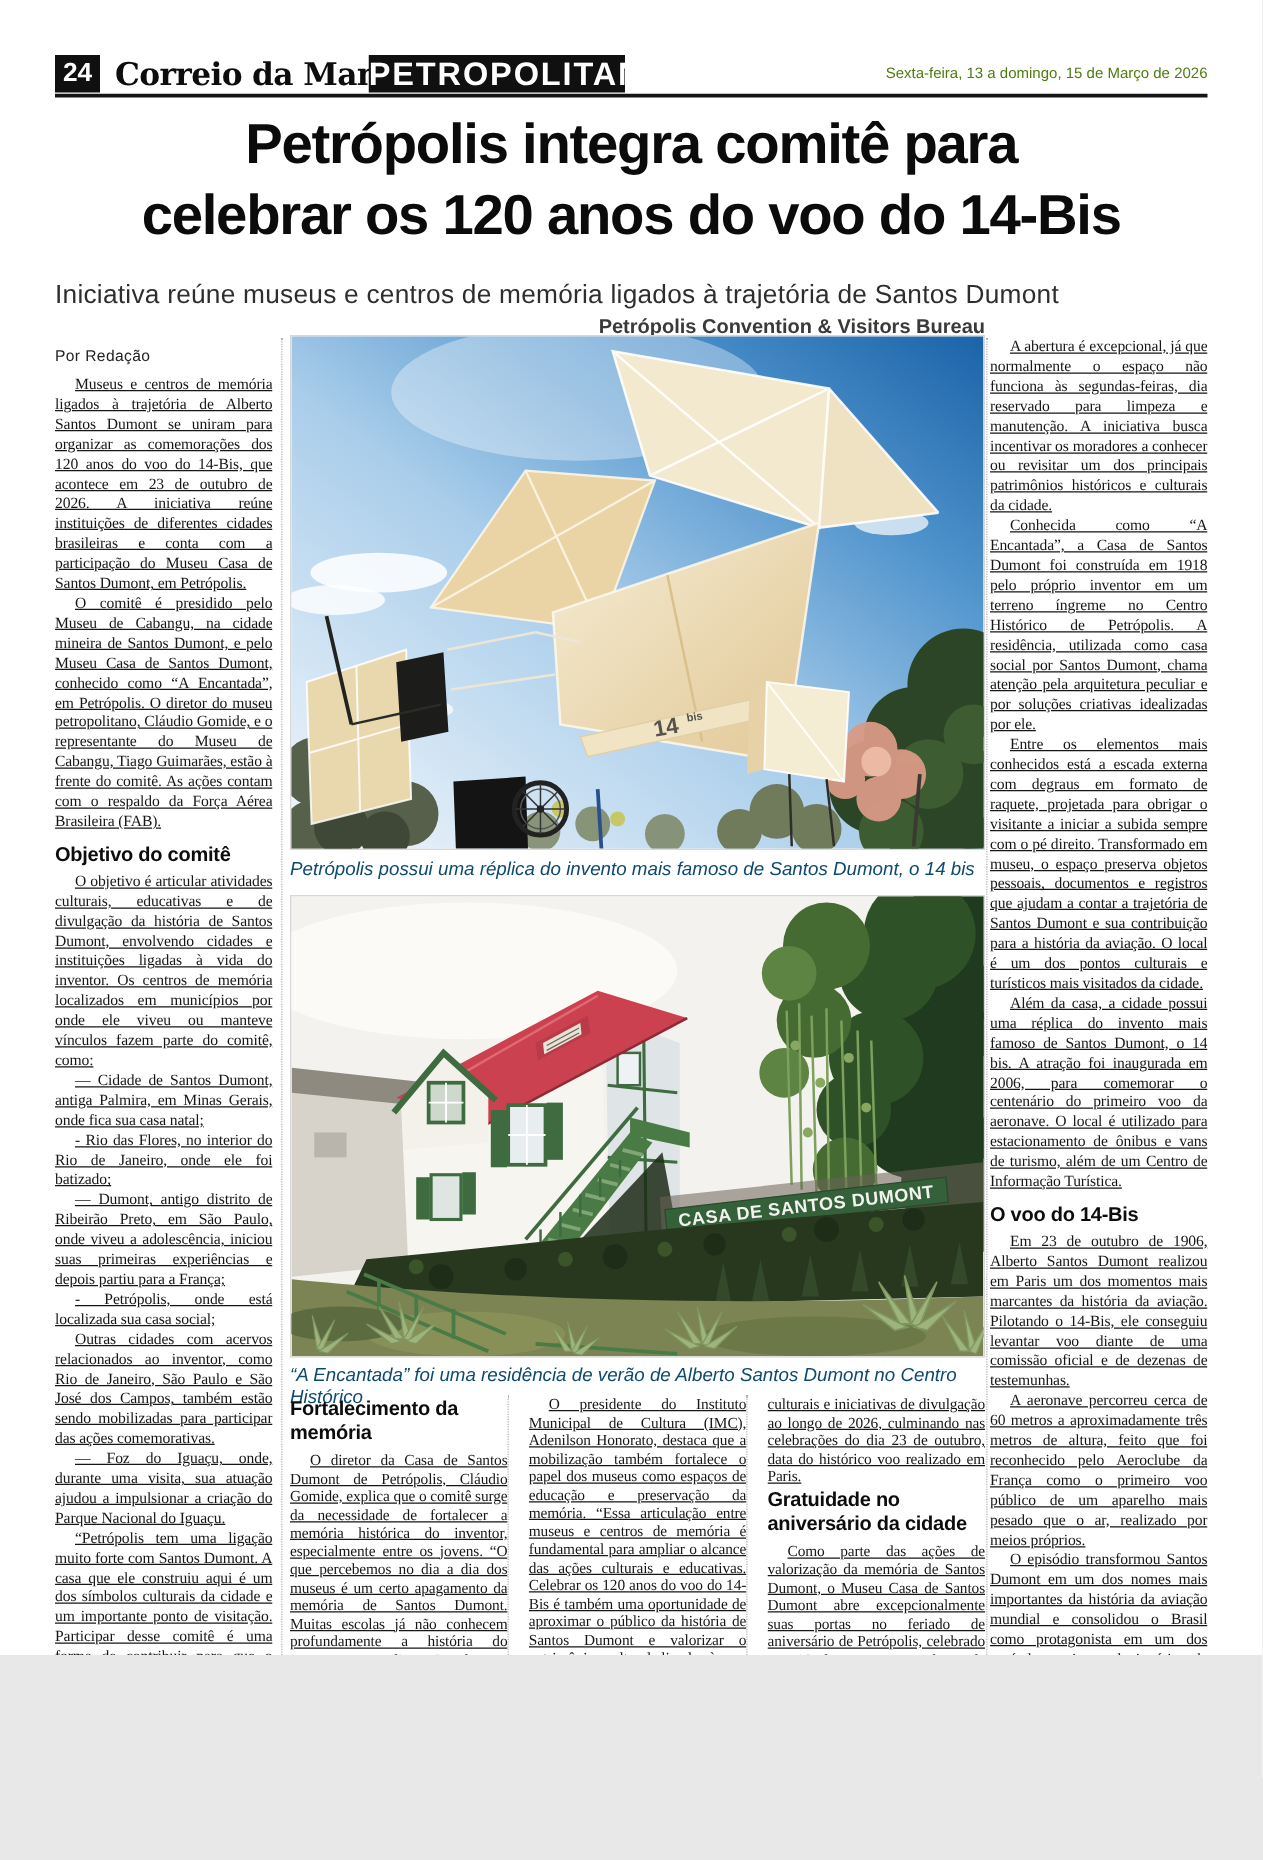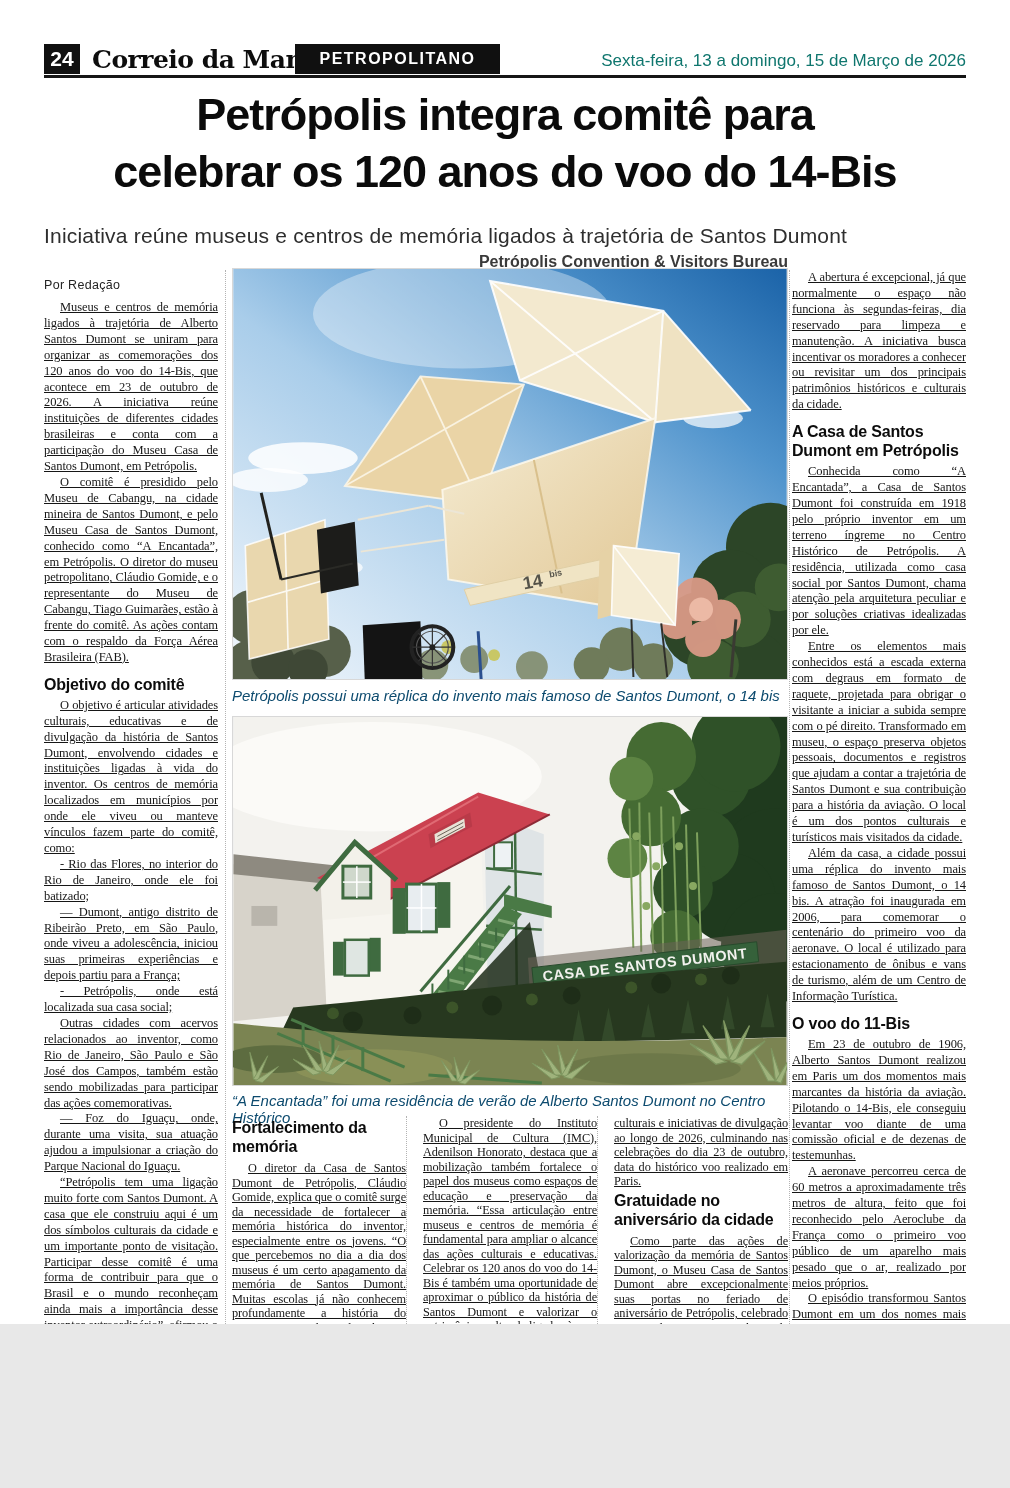--- a/index.html
+++ b/index.html
@@ -5,23 +5,23 @@
   html,body{margin:0;padding:0;background:#e8e8e8;}
   .page{position:relative;width:1010px;height:1324px;background:#ffffff;margin:0 auto;overflow:hidden;
         font-family:"Liberation Serif",serif;color:#161616;}
   
   .hdr{position:absolute;left:44px;right:44px;top:44px;height:30px;}
   .pagenum{position:absolute;left:0;top:0;width:36px;height:30px;background:#101010;color:#fff;
            font-family:"Liberation Sans",sans-serif;font-weight:bold;font-size:21px;line-height:30px;text-align:center;}
   .masthead{position:absolute;left:48px;top:1px;font-family:"DejaVu Serif",serif;font-weight:bold;
             font-size:25px;letter-spacing:-0.5px;color:#0d0d0d;white-space:nowrap;}
   .sectag{position:absolute;left:251px;top:0;width:205px;height:30px;background:#101010;color:#fff;
-          font-family:"Liberation Sans",sans-serif;font-weight:bold;font-size:16px;line-height:30px;
+          font-family:"Liberation Sans",sans-serif;font-weight:bold;font-size:26px;line-height:30px;
           text-align:center;letter-spacing:1.5px;}
-  .dateline{position:absolute;right:0;top:7px;font-family:"Liberation Sans",sans-serif;font-size:17px;color:#0f766e;}
+  .dateline{position:absolute;right:0;top:7px;font-family:"Liberation Sans",sans-serif;font-size:12px;color:#4d7c0f;}
   .hdr-rule{position:absolute;left:44px;right:44px;top:75px;height:3px;background:#151515;}
   
   .headline{position:absolute;left:30px;right:30px;top:86px;text-align:center;
             font-family:"Liberation Sans",sans-serif;font-weight:bold;font-size:45px;line-height:57px;
             letter-spacing:-1px;color:#0b0b0b;}
   .subhead{position:absolute;left:44px;right:44px;top:224px;font-family:"Liberation Sans",sans-serif;
            font-size:21px;color:#2e2e2e;letter-spacing:0.2px;}
   .byline{position:absolute;left:44px;top:278px;font-family:"Liberation Sans",sans-serif;font-size:12.5px;
           color:#242424;letter-spacing:0.3px;}
   
@@ -74,20 +74,21 @@
   <div class="vrule" style="left:225px;top:270px;height:1182px;"></div>
   <div class="vrule" style="left:789px;top:270px;height:1182px;"></div>
   <div class="vrule" style="left:406px;top:1116px;height:336px;"></div>
   <div class="vrule" style="left:597px;top:1116px;height:336px;"></div>
 
   <div class="col leftcol">
     <p>Museus e centros de memória ligados à trajetória de Alberto Santos Dumont se uniram para organizar as comemorações dos 120 anos do voo do 14-Bis, que acontece em 23 de outubro de 2026. A iniciativa reúne instituições de diferentes cidades brasileiras e conta com a participação do Museu Casa de Santos Dumont, em Petrópolis.</p>
     <p>O comitê é presidido pelo Museu de Cabangu, na cidade mineira de Santos Dumont, e pelo Museu Casa de Santos Dumont, conhecido como “A Encantada”, em Petrópolis. O diretor do museu petropolitano, Cláudio Gomide, e o representante do Museu de Cabangu, Tiago Guimarães, estão à frente do comitê. As ações contam com o respaldo da Força Aérea Brasileira (FAB).</p>
     <div class="colhead">Objetivo do comitê</div>
     <p>O objetivo é articular atividades culturais, educativas e de divulgação da história de Santos Dumont, envolvendo cidades e instituições ligadas à vida do inventor. Os centros de memória localizados em municípios por onde ele viveu ou manteve vínculos fazem parte do comitê, como:</p>
+    <p>— Cidade de Santos Dumont, antiga Palmira, em Minas Gerais, onde fica sua casa natal;</p>
     <p>- Rio das Flores, no interior do Rio de Janeiro, onde ele foi batizado;</p>
     <p>— Dumont, antigo distrito de Ribeirão Preto, em São Paulo, onde viveu a adolescência, iniciou suas primeiras experiências e depois partiu para a França;</p>
     <p>- Petrópolis, onde está localizada sua casa social;</p>
     <p>Outras cidades com acervos relacionados ao inventor, como Rio de Janeiro, São Paulo e São José dos Campos, também estão sendo mobilizadas para participar das ações comemorativas.</p>
     <p>— Foz do Iguaçu, onde, durante uma visita, sua atuação ajudou a impulsionar a criação do Parque Nacional do Iguaçu.</p>
     <p>“Petrópolis tem uma ligação muito forte com Santos Dumont. A casa que ele construiu aqui é um dos símbolos culturais da cidade e um importante ponto de visitação. Participar desse comitê é uma forma de contribuir para que o Brasil e o mundo reconheçam ainda mais a importância desse inventor extraordinário”, afirmou o prefeito Hingo Hammes.</p>
   </div>
 
   <div class="credit" id="credit1">Petrópolis Convention &amp; Visitors Bureau</div>
   <div class="photo" id="photo1">
@@ -434,23 +435,22 @@
   </div>
   <div class="col botcol" id="botcol3">
     <p class="noindent">culturais e iniciativas de divulgação ao longo de 2026, culminando nas celebrações do dia 23 de outubro, data do histórico voo realizado em Paris.</p>
     <div class="colhead">Gratuidade no aniversário da cidade</div>
     <p>Como parte das ações de valorização da memória de Santos Dumont, o Museu Casa de Santos Dumont abre excepcionalmente suas portas no feriado de aniversário de Petrópolis, celebrado em 16 de março. Moradores da cidade terão entrada gratuita mediante apresentação de comprovante de residência.</p>
     <p>O museu funciona em horário especial, das 10h às 17h.</p>
   </div>
 
   <div class="col rightcol">
     <p>A abertura é excepcional, já que normalmente o espaço não funciona às segundas-feiras, dia reservado para limpeza e manutenção. A iniciativa busca incentivar os moradores a conhecer ou revisitar um dos principais patrimônios históricos e culturais da cidade.</p>
-    <div class="colhead">A Casa de Santos Dumont em Petrópolis</div>
     <p>Conhecida como “A Encantada”, a Casa de Santos Dumont foi construída em 1918 pelo próprio inventor em um terreno íngreme no Centro Histórico de Petrópolis. A residência, utilizada como casa social por Santos Dumont, chama atenção pela arquitetura peculiar e por soluções criativas idealizadas por ele.</p>
     <p>Entre os elementos mais conhecidos está a escada externa com degraus em formato de raquete, projetada para obrigar o visitante a iniciar a subida sempre com o pé direito. Transformado em museu, o espaço preserva objetos pessoais, documentos e registros que ajudam a contar a trajetória de Santos Dumont e sua contribuição para a história da aviação. O local é um dos pontos culturais e turísticos mais visitados da cidade.</p>
     <p>Além da casa, a cidade possui uma réplica do invento mais famoso de Santos Dumont, o 14 bis. A atração foi inaugurada em 2006, para comemorar o centenário do primeiro voo da aeronave. O local é utilizado para estacionamento de ônibus e vans de turismo, além de um Centro de Informação Turística.</p>
-    <div class="colhead">O voo do 11-Bis</div>
+    <div class="colhead">O voo do 14-Bis</div>
     <p>Em 23 de outubro de 1906, Alberto Santos Dumont realizou em Paris um dos momentos mais marcantes da história da aviação. Pilotando o 14-Bis, ele conseguiu levantar voo diante de uma comissão oficial e de dezenas de testemunhas.</p>
     <p>A aeronave percorreu cerca de 60 metros a aproximadamente três metros de altura, feito que foi reconhecido pelo Aeroclube da França como o primeiro voo público de um aparelho mais pesado que o ar, realizado por meios próprios.</p>
     <p>O episódio transformou Santos Dumont em um dos nomes mais importantes da história da aviação mundial e consolidou o Brasil como protagonista em um dos capítulos mais revolucionários da tecnologia e da ciência.</p>
   </div>
 
 </div>
 
 </body></html>

